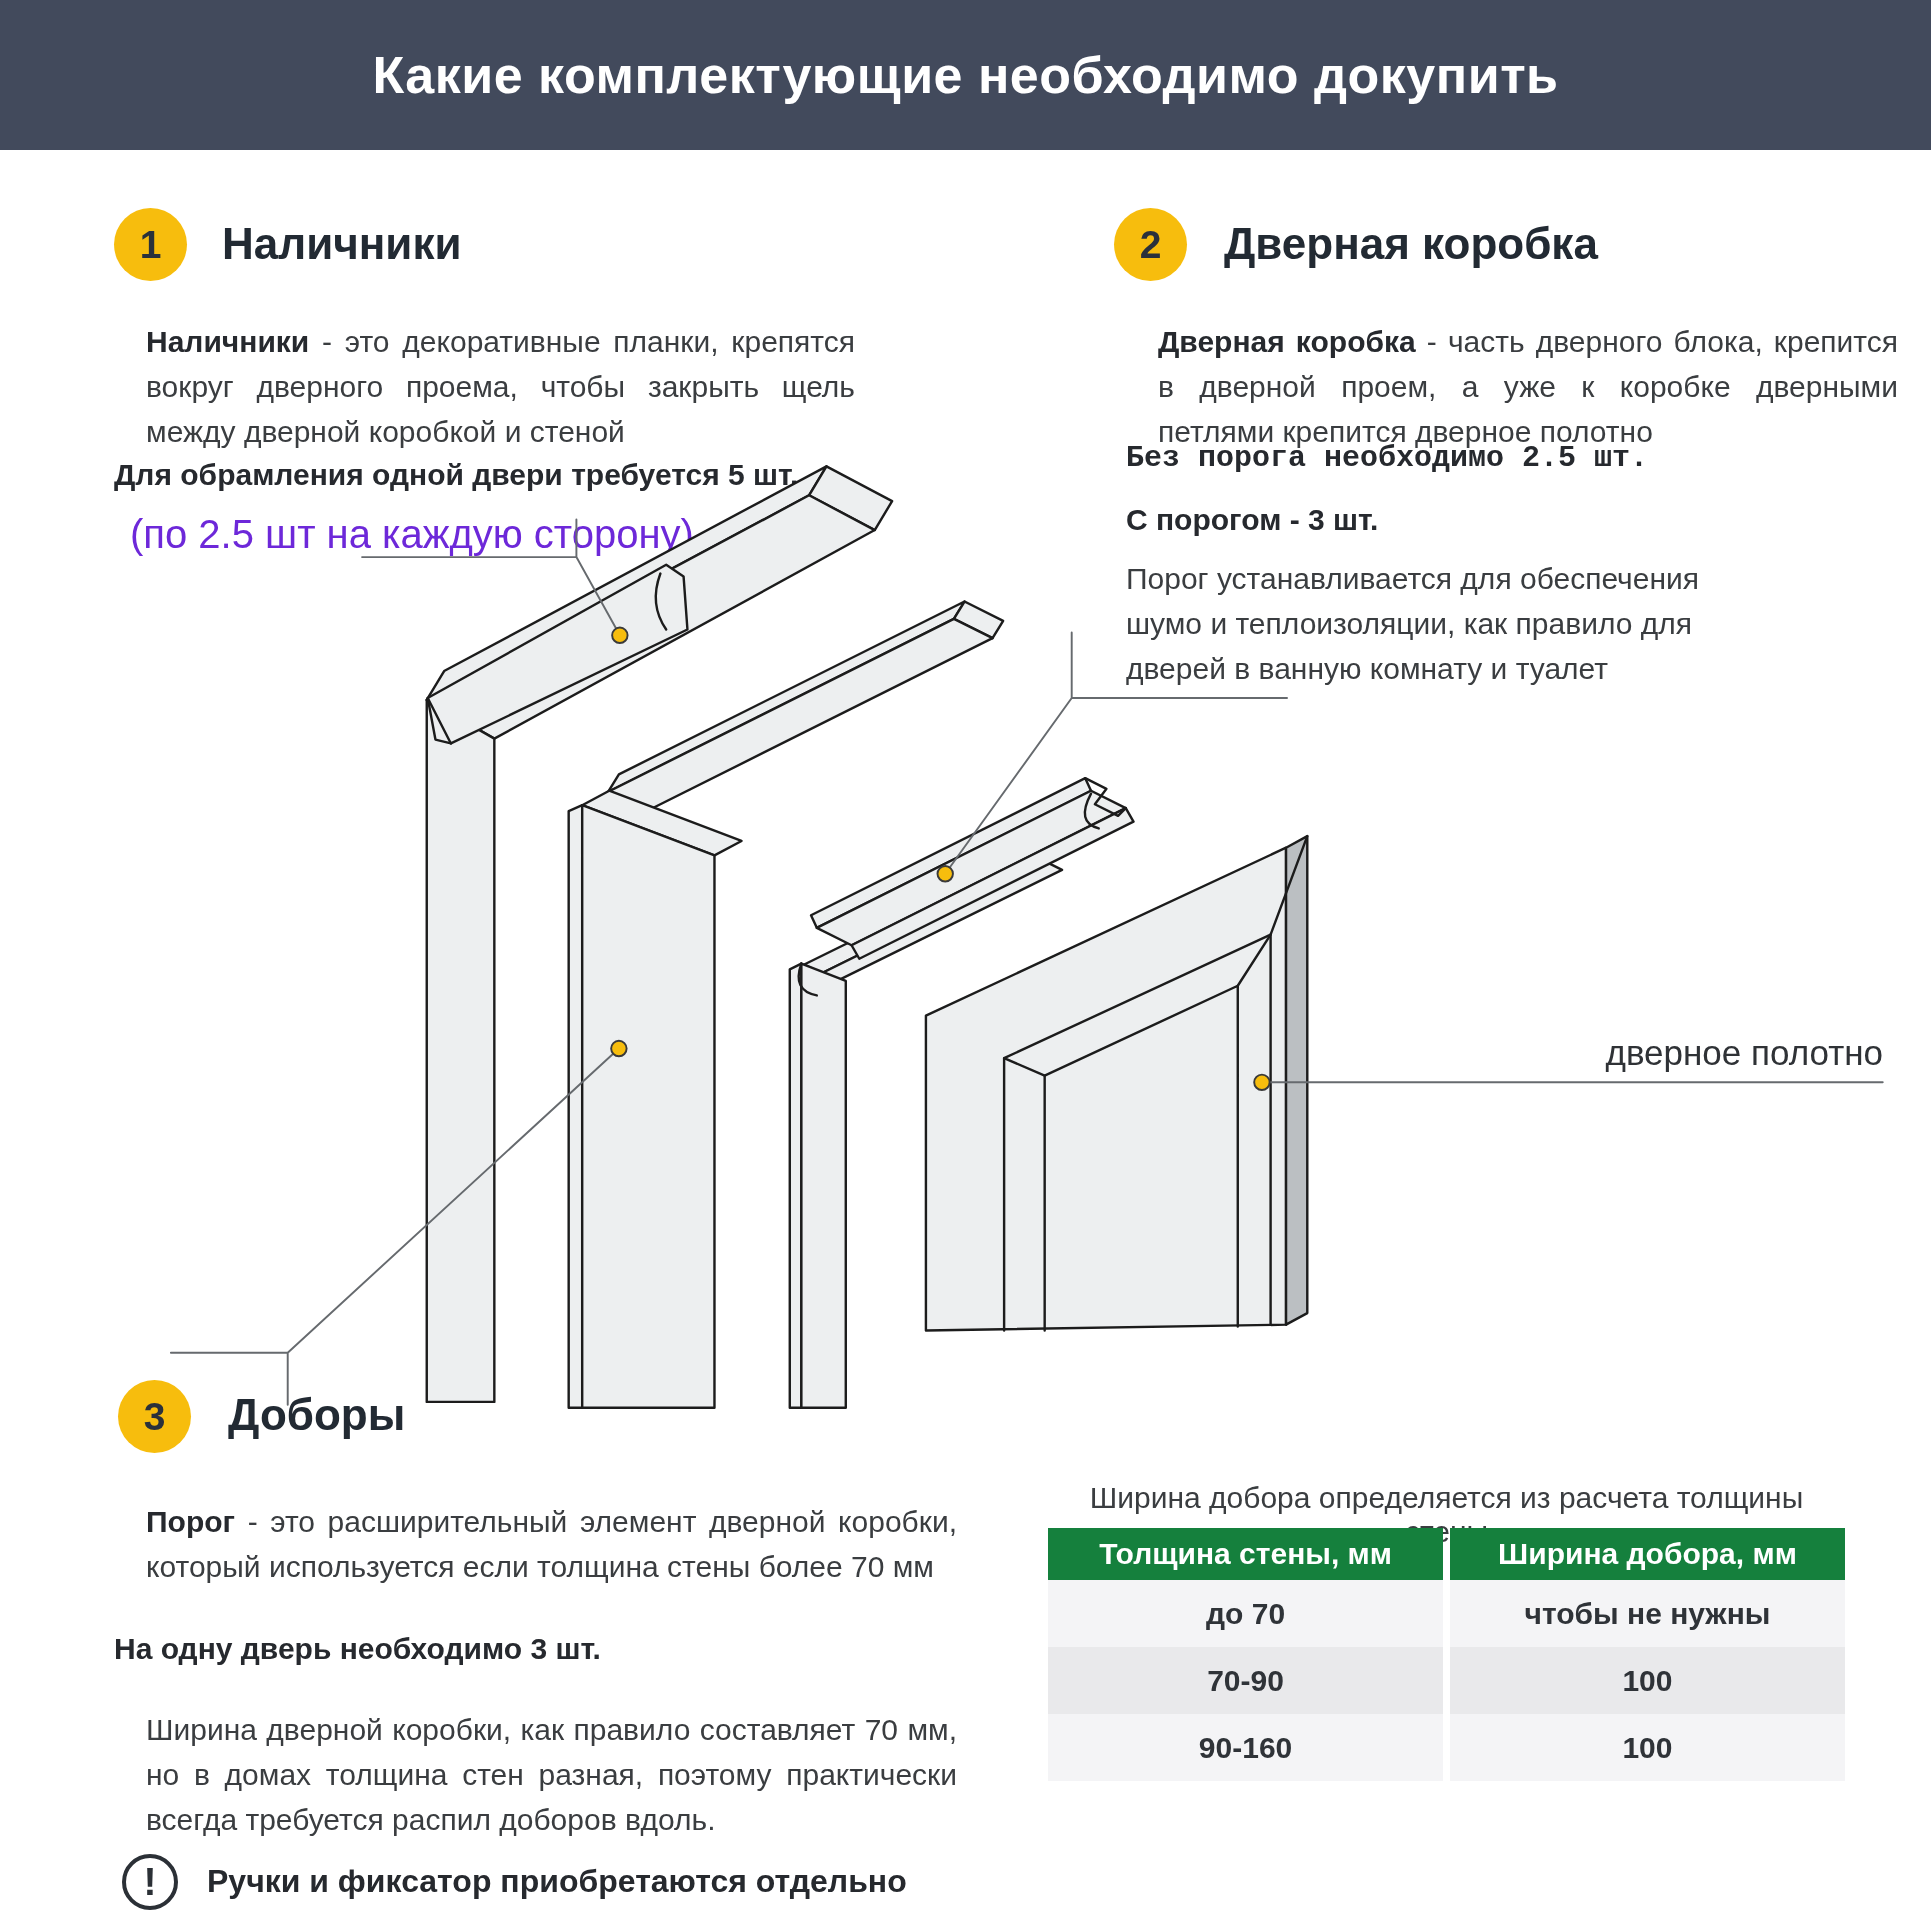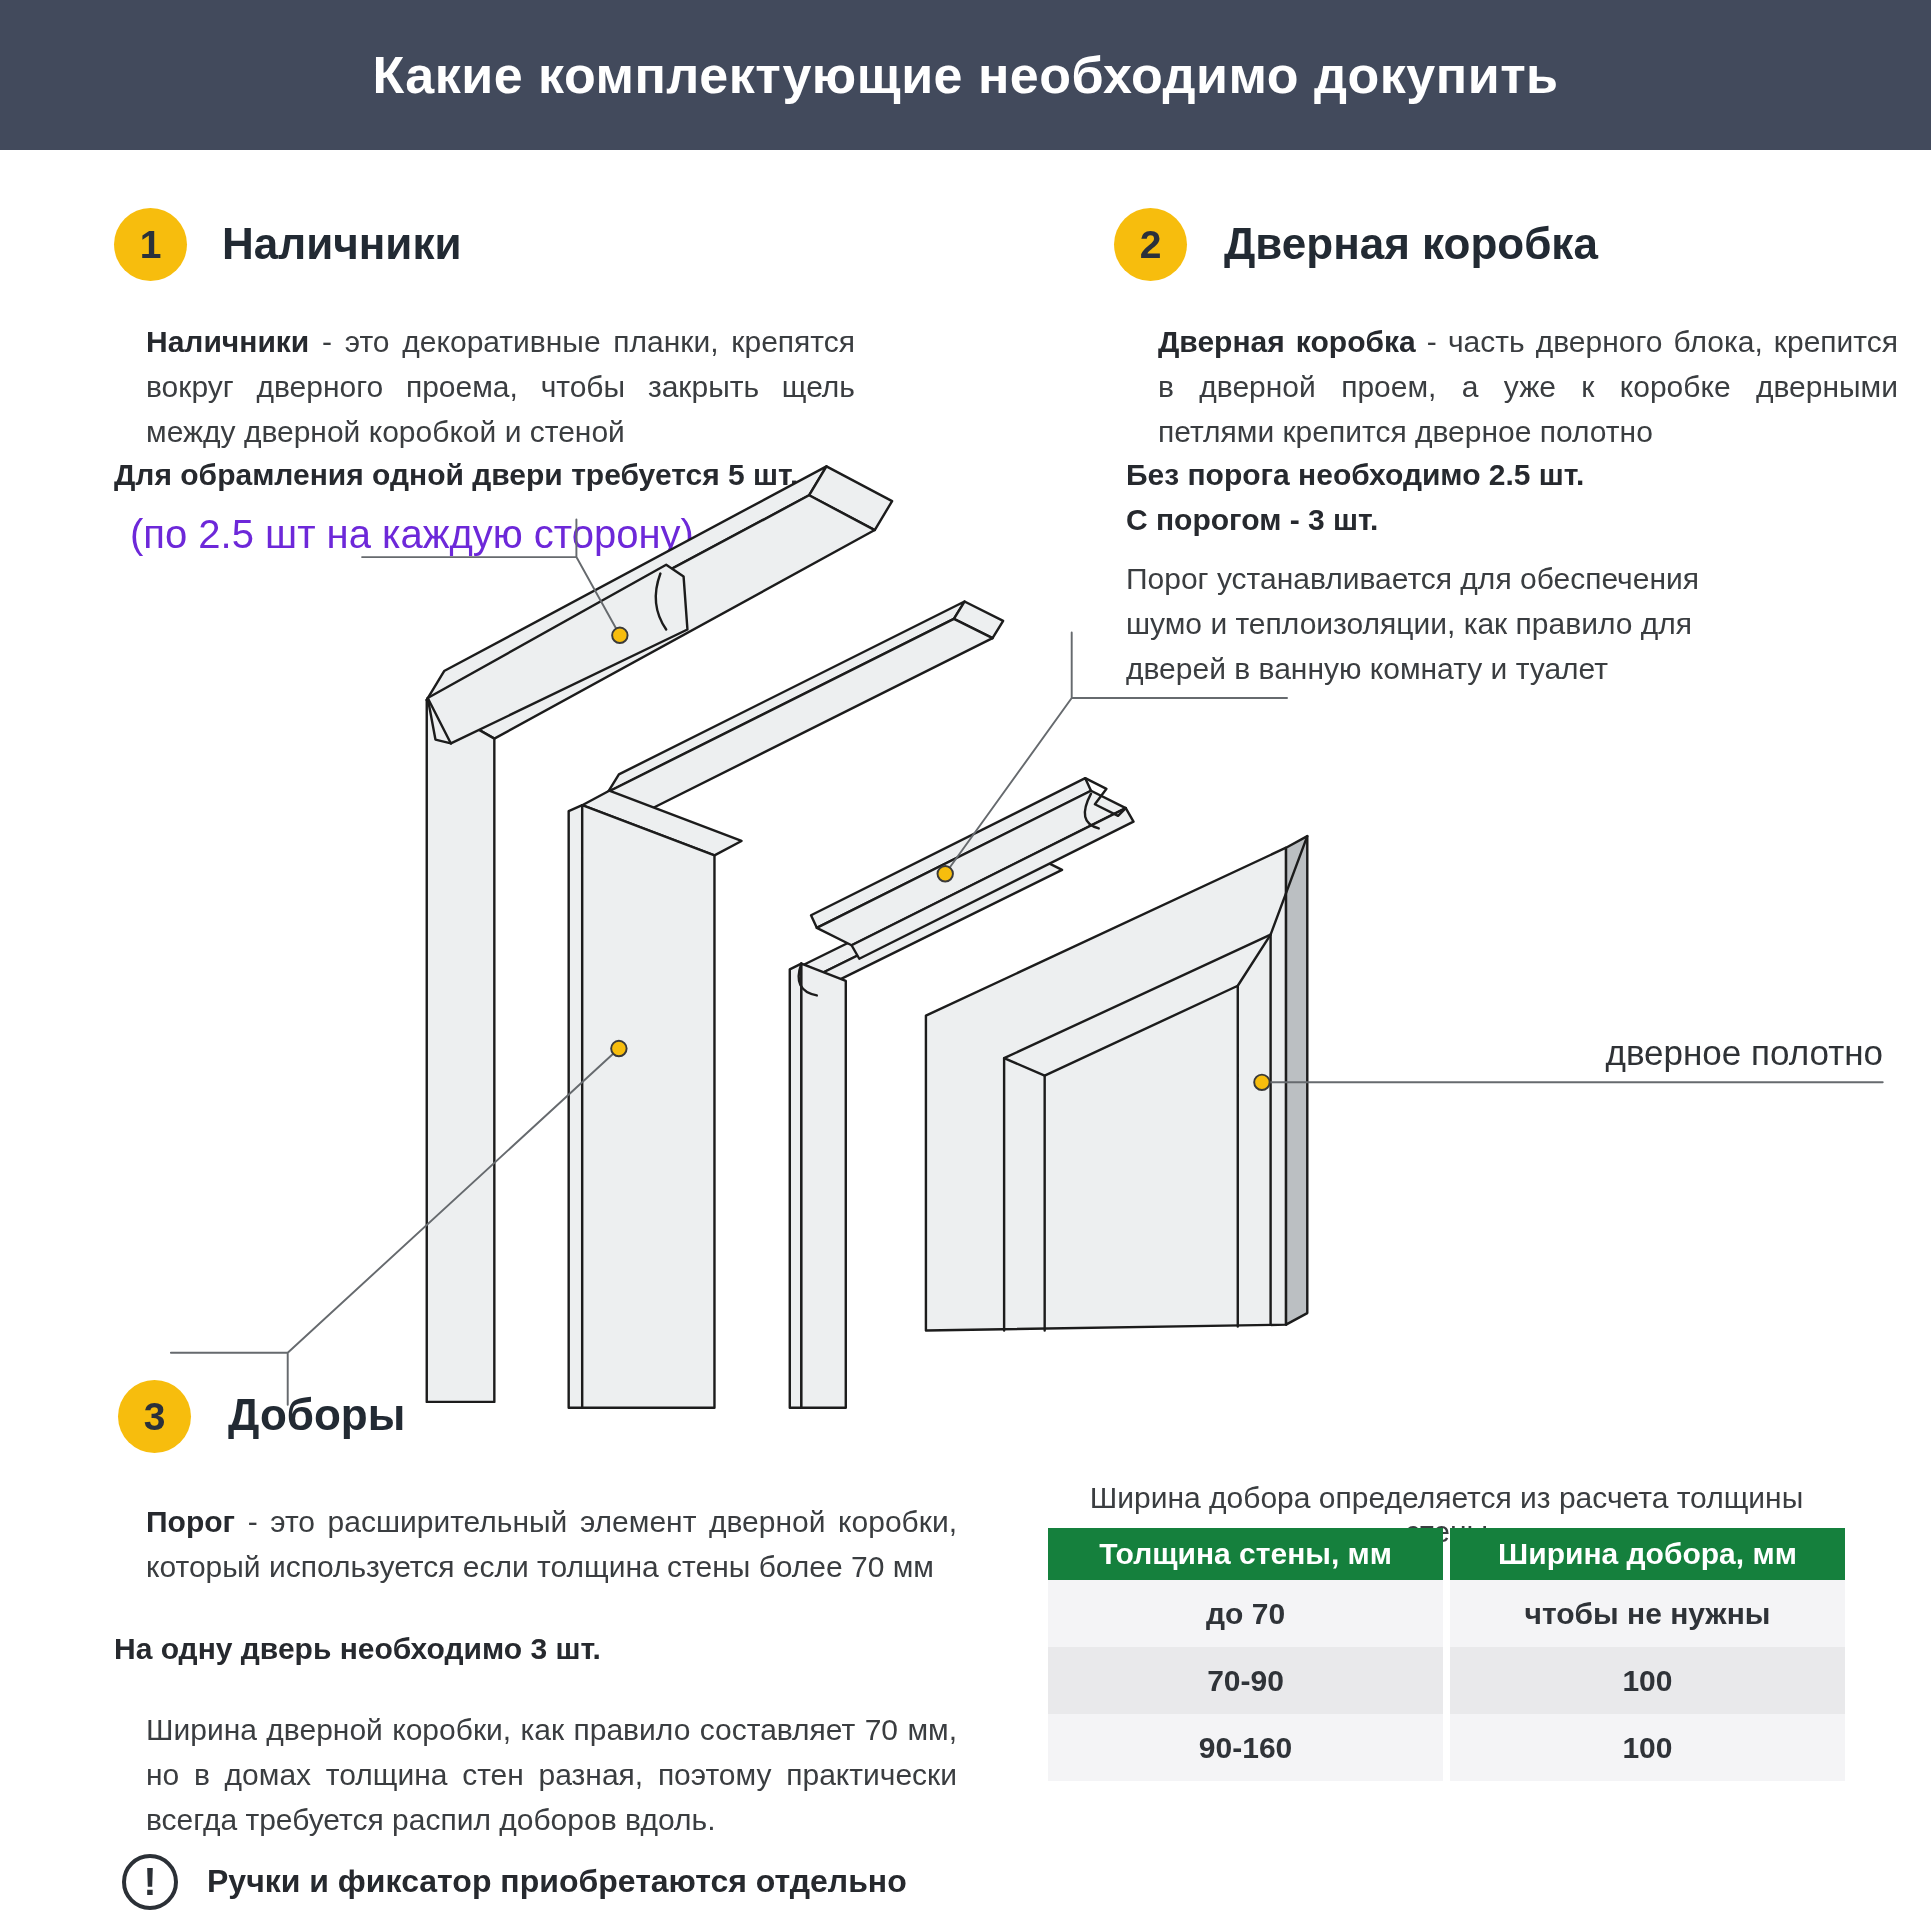--- a/index.html
+++ b/index.html
@@ -72,21 +72,21 @@
 <p class="abs para just" style="left:114px;top:319px;width:709px;"><b>Наличники</b><span> - это декоративные планки, крепятся вокруг дверного проема, чтобы закрыть щель между дверной коробкой и стеной</span></p>
 <p class="abs note" style="left:114px;top:452px;">Для обрамления одной двери требуется 5 шт.</p>
 <p class="abs plain" style="left:114px;top:496px;">(по 2.5 шт на каждую сторону)</p>
 
 <div class="abs badge" style="left:1114px;top:208px;">
   <span>2</span>
 </div>
 <div class="abs sec-title" style="left:1224px;top:219px;">Дверная коробка</div>
 
 <p class="abs para just" style="left:1126px;top:319px;width:740px;"><b>Дверная коробка</b><span> - часть дверного блока, крепится в дверной проем, а уже к коробке дверными петлями крепится дверное полотно</span></p>
-<p class="abs note" style="left:1126px;top:452px;">Без порога необходимо 2.5 шт.</p>
+<p class="abs note" style="left:1126px;top:436px;font-family:Liberation Mono, monospace;">Без порога необходимо 2.5 шт.</p>
 <p class="abs note" style="left:1126px;top:497px;">С порогом - 3 шт.</p>
 <p class="abs para" style="left:1126px;top:556px;width:599px;">Порог устанавливается для обеспечения шумо и теплоизоляции, как правило для дверей в ванную комнату и туалет</p>
 
 <div class="abs badge" style="left:118px;top:1380px;">
   <span>3</span>
 </div>
 <div class="abs sec-title" style="left:228px;top:1390px;">Доборы</div>
 
 <p class="abs para just" style="left:114px;top:1499px;width:811px;"><b>Порог</b><span> - это расширительный элемент дверной коробки, который используется если толщина стены более 70 мм</span></p>
 <p class="abs note" style="left:114px;top:1626px;">На одну дверь необходимо 3 шт.</p>

